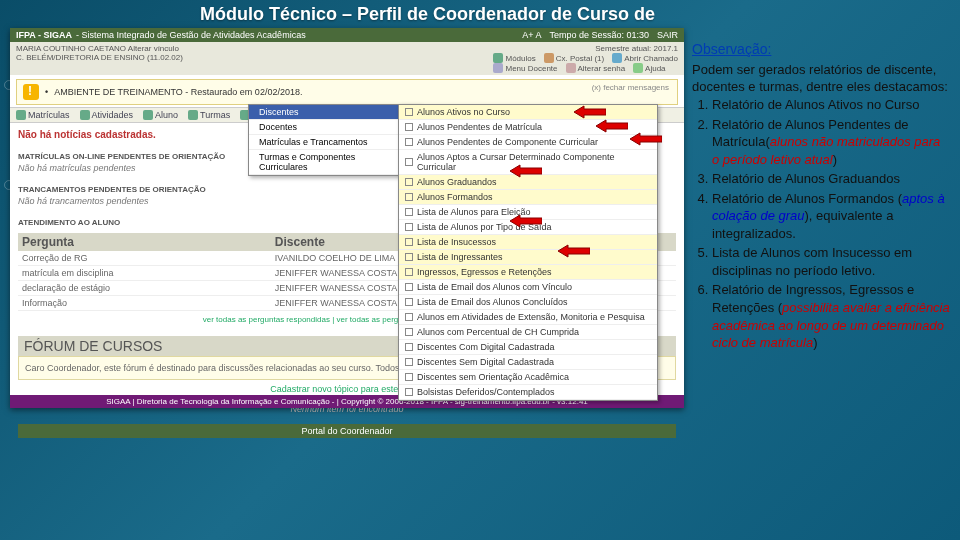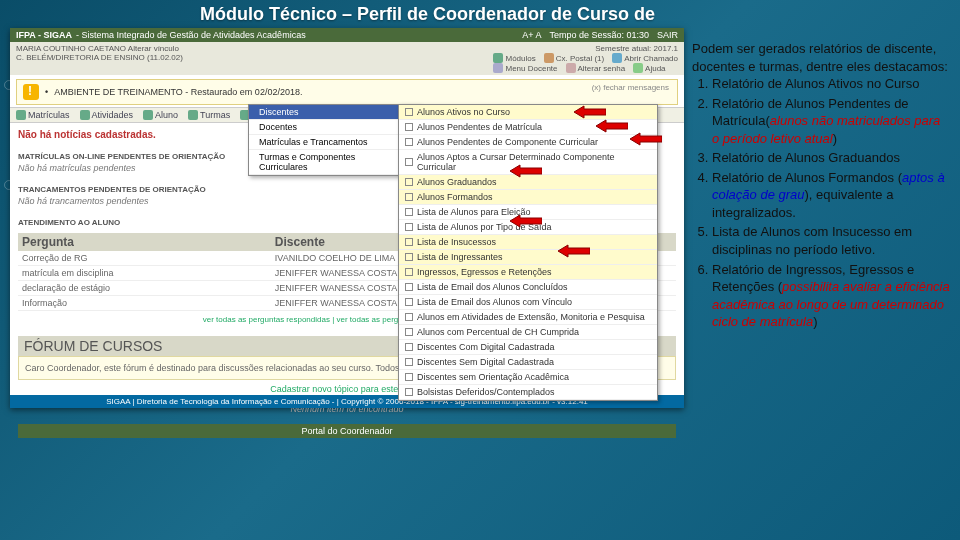--- a/index.html
+++ b/index.html
@@ -31,21 +31,21 @@
   .qtable { width:100%; border-collapse:collapse; margin-top:6px; font-size:9px; }
   .qtable th { background:#d8d8c8; text-align:left; padding:2px 4px; color:#555; font-size:12px; }
   .qtable td { padding:2px 4px; border-bottom:1px solid #eee; color:#666; }
   .qlinks { text-align:center; font-size:8px; color:#2a6; padding:4px; }
   .forumhdr { background:#d8d8c8; padding:2px 6px; font-size:14px; margin-top:8px; text-transform:uppercase; color:#555; }
   .forumbox { background:#fffde8; border:1px solid #e0d8a0; padding:6px; font-size:9px; color:#666; }
   .forumbtn { text-align:center; margin:4px 0; }
   .forumbtn a { color:#2a6; text-decoration:none; font-size:9px; }
   .forum-empty { text-align:center; color:#999; font-style:italic; padding:6px; }
   .portal-hdr { background:#4a6a3a; color:#fff; text-align:center; padding:2px; font-size:9px; margin-top:4px; }
-  .footer { background:#0369a1; color:#fff; font-size:8px; padding:2px 2px; position:absolute; bottom:0; left:0; right:0; text-align:center; }
+  .footer { background:#701a75; color:#fff; font-size:8px; padding:2px 2px; position:absolute; bottom:0; left:0; right:0; text-align:center; }
   
   .dd1 { position:absolute; top:104px; left:248px; background:#fff; border:1px solid #888; width:172px; box-shadow:2px 2px 4px rgba(0,0,0,.3); font-size:9px; z-index:5; }
   .dd1 div { padding:2px 6px; border-bottom:1px solid #eee; display:flex; align-items:center; gap:4px; cursor:pointer; }
   .dd1 div.hover { background:#3b5fab; color:#fff; }
   .dd1 .arrow { margin-left:auto; font-size:8px; }
   .dd2 { position:absolute; top:104px; left:398px; background:#fff; border:1px solid #888; width:260px; box-shadow:2px 2px 4px rgba(0,0,0,.3); font-size:9px; z-index:6; }
   .dd2 div { padding:2px 6px; border-bottom:1px solid #eee; display:flex; align-items:center; gap:4px; cursor:pointer; color:#333; }
   .dd2 div.hi { background:#fffbcc; }
   .dd2 .sq { width:8px; height:8px; border:1px solid #888; display:inline-block; }
   .red-arrow { position:absolute; z-index:10; }
@@ -193,22 +193,22 @@
     <div><span class="sq"></span>Alunos Pendentes de Matrícula</div>
     <div><span class="sq"></span>Alunos Pendentes de Componente Curricular</div>
     <div><span class="sq"></span>Alunos Aptos a Cursar Determinado Componente Curricular</div>
     <div class="hi"><span class="sq"></span>Alunos Graduandos</div>
     <div class="hi"><span class="sq"></span>Alunos Formandos</div>
     <div><span class="sq"></span>Lista de Alunos para Eleição</div>
     <div><span class="sq"></span>Lista de Alunos por Tipo de Saída</div>
     <div class="hi"><span class="sq"></span>Lista de Insucessos</div>
     <div class="hi"><span class="sq"></span>Lista de Ingressantes</div>
     <div class="hi"><span class="sq"></span>Ingressos, Egressos e Retenções</div>
+    <div><span class="sq"></span>Lista de Email dos Alunos com Vínculo</div>
     <div><span class="sq"></span>Lista de Email dos Alunos Concluídos</div>
-    <div><span class="sq"></span>Lista de Email dos Alunos com Vínculo</div>
     <div><span class="sq"></span>Alunos em Atividades de Extensão, Monitoria e Pesquisa</div>
     <div><span class="sq"></span>Alunos com Percentual de CH Cumprida</div>
     <div><span class="sq"></span>Discentes Com Digital Cadastrada</div>
     <div><span class="sq"></span>Discentes Sem Digital Cadastrada</div>
     <div><span class="sq"></span>Discentes sem Orientação Acadêmica</div>
     <div><span class="sq"></span>Bolsistas Deferidos/Contemplados</div>
   </div>
 
 <div class="red-arrow" style="top:105px;left:574px"><svg viewBox="0 0 32 14">
       <polygon points="0,7 10,1 10,4 32,4 32,10 10,10 10,13" fill="#d00" stroke="#800"></polygon>
@@ -223,20 +223,21 @@
       <polygon points="0,7 10,1 10,4 32,4 32,10 10,10 10,13" fill="#d00" stroke="#800"></polygon>
     </svg></div>
 <div class="red-arrow" style="top:214px;left:510px"><svg viewBox="0 0 32 14">
       <polygon points="0,7 10,1 10,4 32,4 32,10 10,10 10,13" fill="#d00" stroke="#800"></polygon>
     </svg></div>
 <div class="red-arrow" style="top:244px;left:558px"><svg viewBox="0 0 32 14">
       <polygon points="0,7 10,1 10,4 32,4 32,10 10,10 10,13" fill="#d00" stroke="#800"></polygon>
     </svg></div>
 
 <div class="obs">
+  <h3>Observação:</h3>
   <div>Podem ser gerados relatórios de discente, docentes e turmas, dentre eles destacamos:</div>
   <ol id="obslist">
       <li>Relatório de Alunos Ativos no Curso</li>
       <li>Relatório de Alunos Pendentes de Matrícula(<span class="red-it">alunos não matriculados para o período letivo atual</span>)</li>
       <li>Relatório de Alunos Graduandos</li>
       <li>Relatório de Alunos Formandos (<span class="blue-it">aptos à colação de grau</span>), equivalente a integralizados.</li>
       <li>Lista de Alunos com Insucesso em disciplinas no período letivo.</li>
       <li>Relatório de Ingressos, Egressos e Retenções (<span class="red-it">possibilita avaliar a eficiência acadêmica ao longo de um determinado ciclo de matrícula</span>)</li>
     </ol>
 </div>

